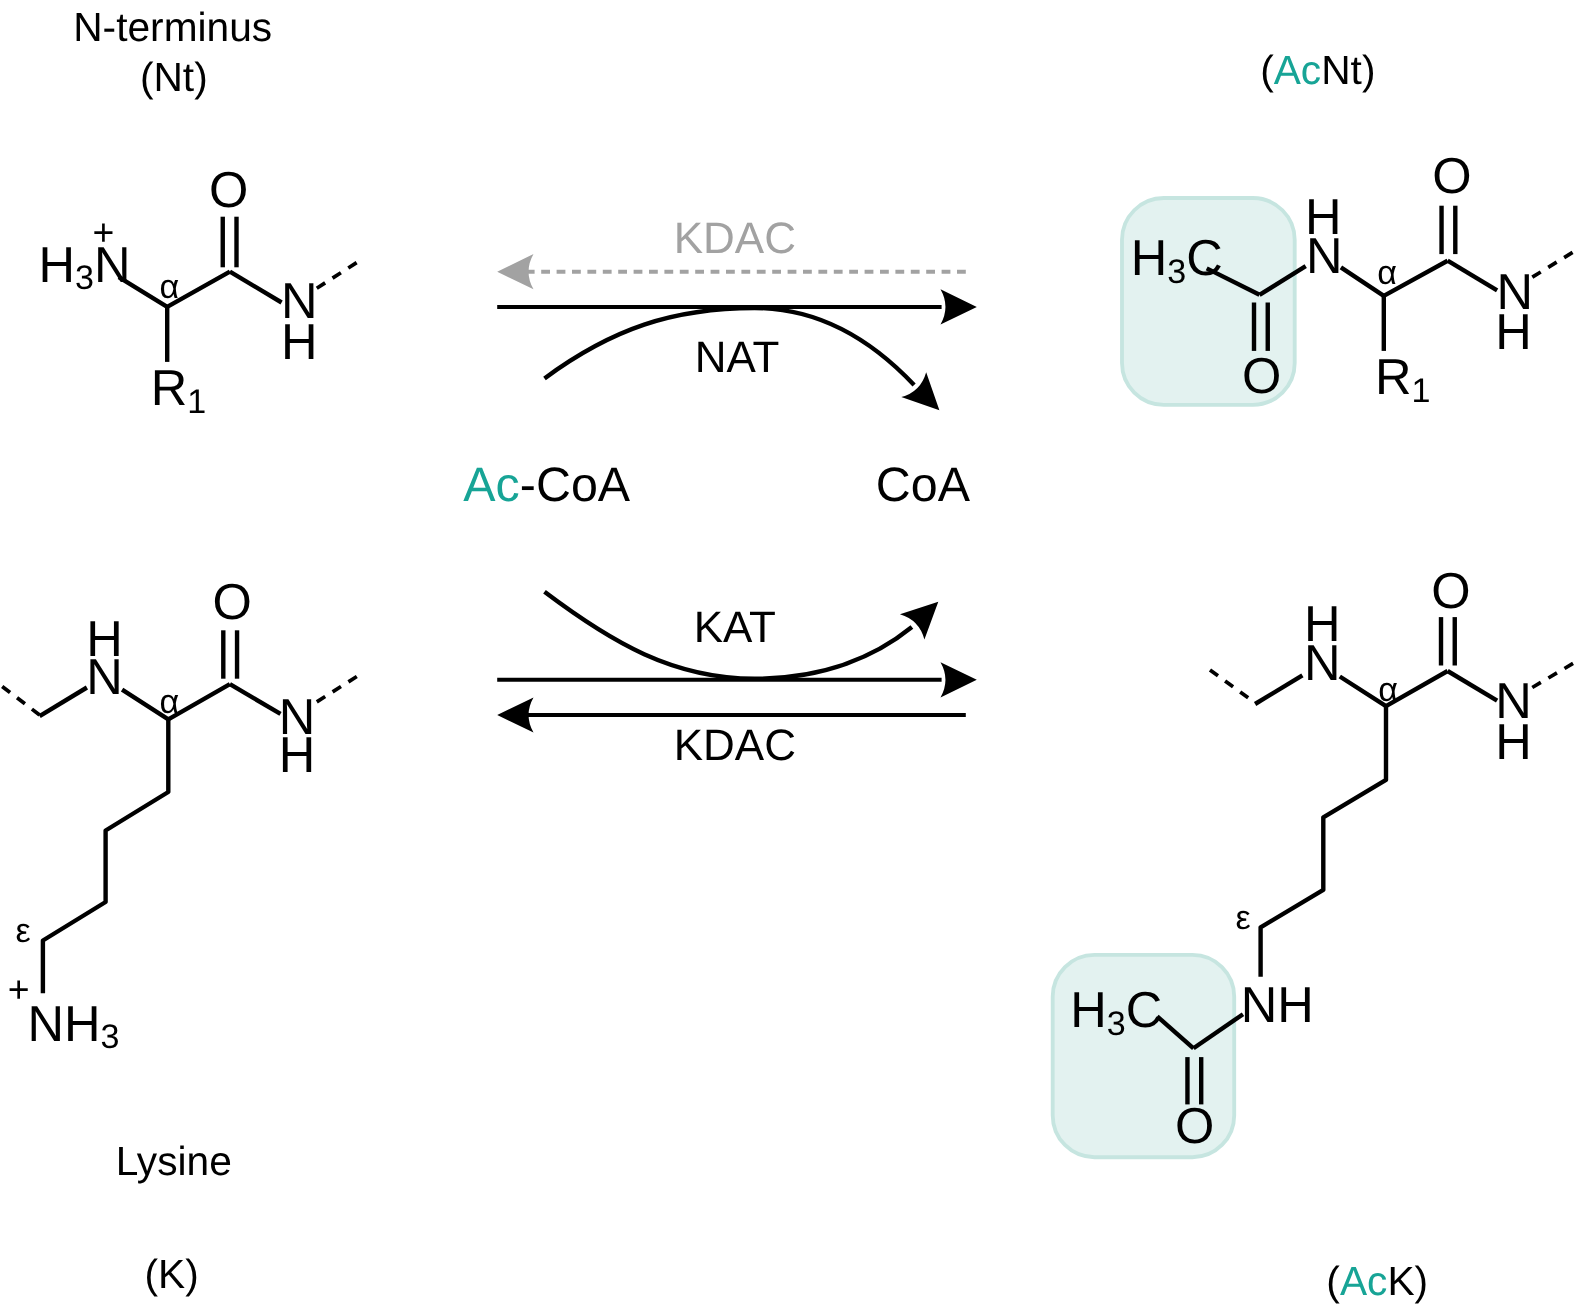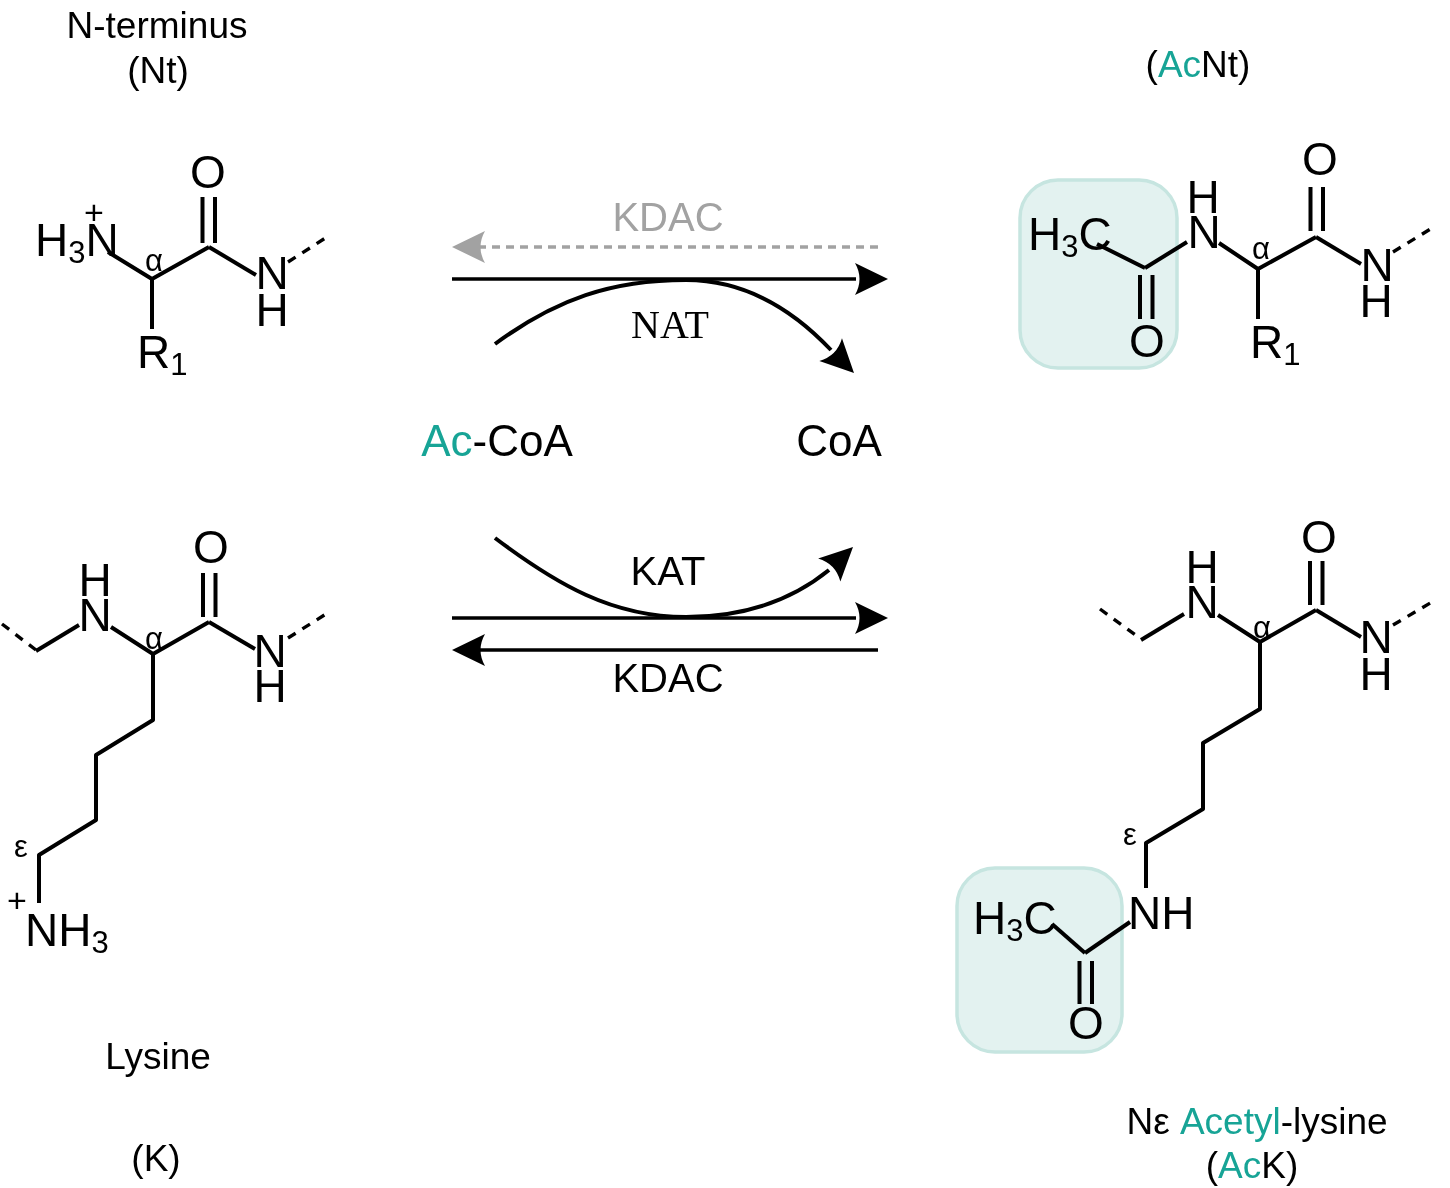--- a/index.html
+++ b/index.html
@@ -143,21 +143,21 @@
   <div class="lbl greek" style="left:1261px; top:248px;">α</div>
   <div class="lbl atom" style="left:1320px; top:159px;">O</div>
   <div class="lbl atom" style="left:1377px; top:265px;">N</div>
   <div class="lbl atom" style="left:1376px; top:301px;">H</div>
   <div class="anchor" style="left:1250px; top:319px;">
     <span class="atom">R</span>
       <span class="sub">1</span>
   </div>
 
   <div class="lbl enzyme grayt" style="left:668px; top:217px;">KDAC</div>
-  <div class="lbl enzyme" style="left:670px; top:325px;font-family:Liberation Serif, serif;">NAT</div>
+  <div class="lbl enzyme" style="left:670px; top:325px;">NAT</div>
   <div class="lbl cof" style="left:497px; top:441px;"><span class="teal">Ac</span><span>-CoA</span></div>
   <div class="lbl cof" style="left:839px; top:441px;">CoA</div>
   <div class="lbl enzyme" style="left:668px; top:571px;">KAT</div>
   <div class="lbl enzyme" style="left:668px; top:678px;">KDAC</div>
 
   <div class="lbl title" style="left:158px; top:1056px;">Lysine</div>
   <div class="lbl title" style="left:156px; top:1158px;">(K)</div>
 
   <div class="lbl atom" style="left:95px; top:580px;">H</div>
   <div class="lbl atom" style="left:95px; top:615px;">N</div>
@@ -166,21 +166,20 @@
   <div class="lbl atom" style="left:270px; top:651px;">N</div>
   <div class="lbl atom" style="left:270px; top:686px;">H</div>
   <div class="lbl greek" style="left:21px; top:846px;">ε</div>
   <div class="lbl plus" style="left:17px; top:900px;">+</div>
   <div class="anchor" style="left:25px; top:907px;">
     <span class="atom">N</span>
       <span class="atom">H</span>
       <span class="sub">3</span>
   </div>
 
-  <div class="lbl title" style="left:1257px; top:1121px;"><span>Nε </span><span class="teal">Acetyl</span><span>-lysine</span></div>
   <div class="lbl title" style="left:1252px; top:1165px;"><span>(</span><span class="teal">Ac</span><span>K)</span></div>
 
   <div class="lbl atom" style="left:1202px; top:567px;">H</div>
   <div class="lbl atom" style="left:1202px; top:602px;">N</div>
   <div class="lbl greek" style="left:1262px; top:627px;">α</div>
   <div class="lbl atom" style="left:1319px; top:537px;">O</div>
   <div class="lbl atom" style="left:1376px; top:637px;">N</div>
   <div class="lbl atom" style="left:1376px; top:674px;">H</div>
   <div class="lbl greek" style="left:1130px; top:834px;">ε</div>
   <div class="anchor" style="left:1128px; top:890px;">

